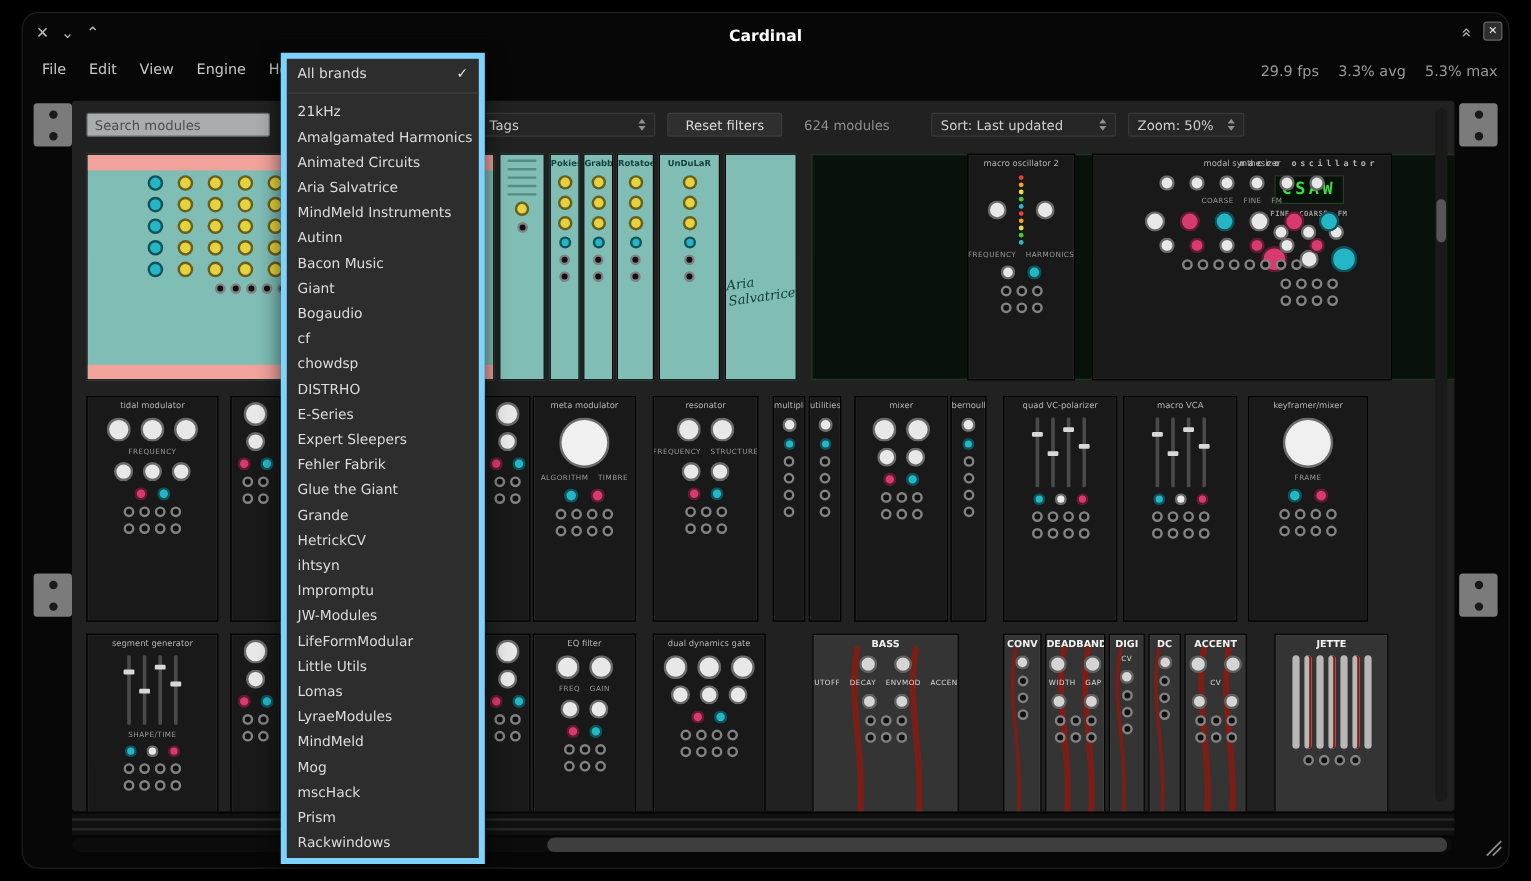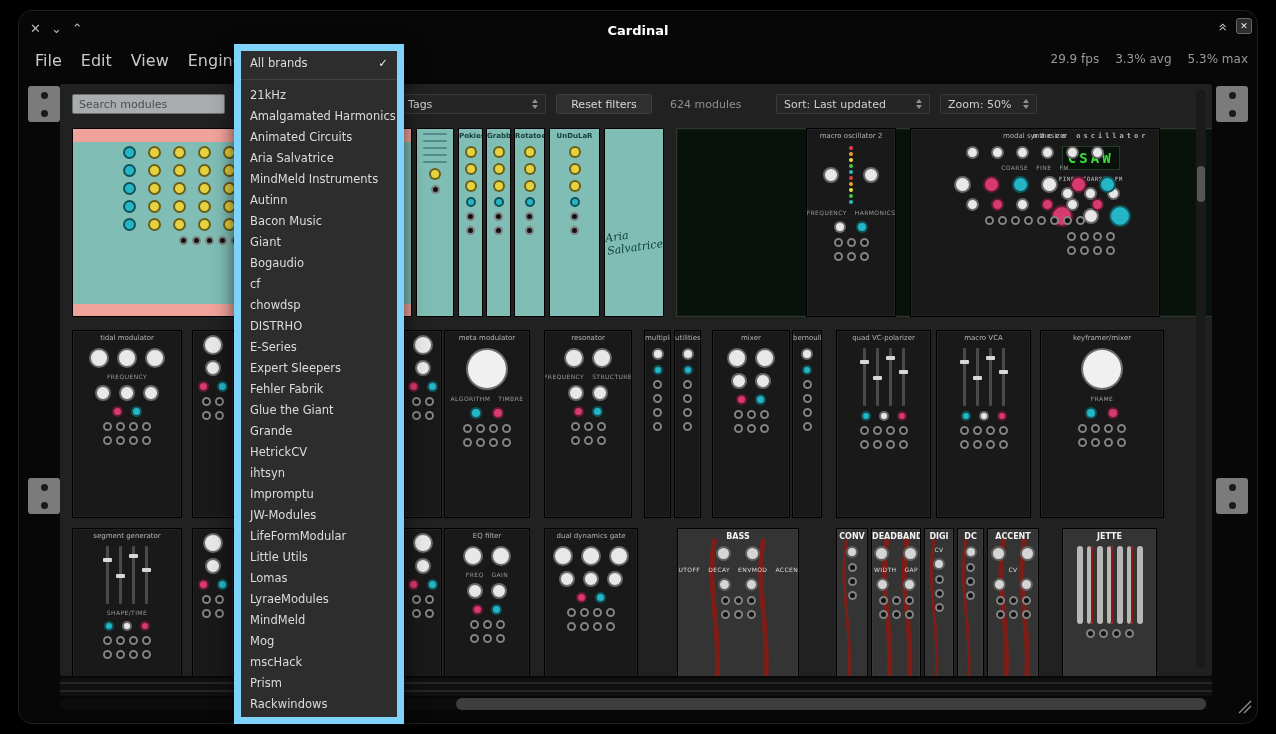--- a/index.html
+++ b/index.html
@@ -4,21 +4,21 @@
 <style>
 *{margin:0;padding:0;box-sizing:border-box}
 html,body{width:1276px;height:734px;background:#000;overflow:hidden;font-family:"DejaVu Sans","Liberation Sans",sans-serif}
 #app{position:absolute;inset:0}
 .window{position:absolute;left:18px;top:10px;width:1240px;height:714px;background:#070707;border:1px solid #1f1f1f;border-radius:14px}
 .titlebar-title{position:absolute;left:0;right:0;top:23px;text-align:center;font-size:13px;font-weight:bold;color:#fff;z-index:30}
 .win-icons-left{position:absolute;left:30px;top:21px;display:flex;gap:10px;color:#b8b8b8;font-size:13px;z-index:30}
 .win-icons-right{position:absolute;right:24px;top:17px;display:flex;gap:10px;align-items:center;color:#b8b8b8;z-index:30}
 .dblchev{display:inline-block;transform:rotate(90deg);font-size:15px;letter-spacing:-2px}
 .xbox{width:16px;height:16px;background:#2e2e2e;border:1px solid #666;border-radius:3px;color:#eee;font-size:9px;display:flex;align-items:center;justify-content:center}
-.menubar{position:absolute;left:35px;top:51px;display:flex;gap:19px;font-size:16px;color:#c9c9c9;z-index:30}
+.menubar{position:absolute;left:35px;top:51px;display:flex;gap:19px;font-size:12px;color:#c9c9c9;z-index:30}
 .stats{position:absolute;right:28px;top:52px;display:flex;gap:16px;font-size:12px;color:#9a9a9a;z-index:30}
 .browser{position:absolute;left:60px;top:84px;width:1152px;height:592px;background:#212121;border-radius:3px;z-index:10}
 #modules{position:absolute;left:60px;top:84px;width:1152px;height:592px;overflow:hidden;z-index:11}
 .search{position:absolute;left:72px;top:94px;width:153px;height:20px;background:#a9adad;border:1px solid #6a6e6e;border-radius:2px;font-size:11px;color:#333;padding:0 6px;z-index:20;font-family:inherit}
 .search::placeholder{color:#4a4f4f}
 .dd{position:absolute;top:94px;height:20px;background:#262626;border:1px solid #383838;border-radius:2px;display:flex;align-items:center;justify-content:space-between;padding:0 7px;font-size:11px;color:#cfcfcf;z-index:20}
 #dd-tags{left:400px;width:146px}
 #dd-sort{left:776px;width:154px}
 #dd-zoom{left:940px;width:97px}
 .updown{display:flex;flex-direction:column;gap:2px}
@@ -29,21 +29,21 @@
 .count{position:absolute;left:670px;top:98px;font-size:11px;color:#8f8f8f;z-index:20}
 .vtrack{position:absolute;left:1196px;top:90px;width:10px;height:578px;background:#1a1a1a;border-radius:5px;z-index:12}
 .vthumb{position:absolute;left:1px;top:76px;width:8px;height:36px;background:#565656;border-radius:4px}
 .bottom-strip{position:absolute;left:60px;top:678px;width:1152px;height:18px;background:#101010;z-index:5}
 .railline{position:absolute;left:0;right:0;height:2px;background:#262626}
 .htrack{position:absolute;left:60px;top:698px;width:1150px;height:12px;background:#0c0c0c;border-radius:6px;z-index:6}
 .hthumb{position:absolute;left:396px;top:0;width:750px;height:12px;background:#3e3e3e;border-radius:6px}
 .grip{position:absolute;right:24px;bottom:20px;z-index:40}
 .rail{position:absolute;width:32px;height:36px;background:#7b7b7b;border-radius:3px;display:flex;flex-direction:column;align-items:center;justify-content:space-around;z-index:4}
 .rail .hole{width:7px;height:7px;background:#1a1a1a;border-radius:50%}
-.brand-menu{position:absolute;left:234px;top:44px;width:170px;background:#2d2d2d;border:7px solid #7dd3fc;box-shadow:0 6px 18px rgba(0,0,0,.65);z-index:60;padding:2px 0}
+.brand-menu{position:absolute;left:234px;top:44px;width:170px;background:#2d2d2d;border:5px solid #7dd3fc;box-shadow:0 6px 18px rgba(0,0,0,.65);z-index:60;padding:2px 0}
 .bm-item{height:21px;line-height:21px;padding:0 9px;font-size:11.5px;color:#dcdcdc;display:flex;justify-content:space-between;align-items:center;white-space:nowrap;overflow:hidden;cursor:default}
 .bm-sep{height:1px;background:#424242;margin:5px 0}
 .check{color:#e5e5e5}
 
 .module{position:absolute;background:#191919;border:1px solid #000;box-shadow:inset 0 0 0 1px rgba(255,255,255,.04);overflow:hidden;display:flex;flex-direction:column}
 .mtitle{position:relative;z-index:1;font-size:7px;line-height:11px;color:#b5b5b5;text-align:center;white-space:nowrap;overflow:hidden;padding-top:2px;flex:0 0 auto}
 .mtitle.dark-text{color:#143f3a;font-weight:bold}
 .mtitle.bold-title{color:#f2f2f2;font-weight:bold;font-size:8px}
 .mbody{position:relative;z-index:1;flex:1;display:flex;flex-direction:column;align-items:center;justify-content:flex-start;gap:5px;padding:4px 2px;overflow:hidden}
 .mrow{display:flex;align-items:center;justify-content:center}
@@ -630,21 +630,21 @@
             <div class="port"></div>
           </div>
           <div class="mrow" style="gap: 4px;">
             <div class="port"></div>
             <div class="port"></div>
             <div class="port"></div>
             <div class="port"></div>
           </div>
         </div>
       </div>
-      <div class="module dark-bigknob" style="left: 980px; top: 246px; width: 124px; height: 188px;">
+      <div class="module dark-bigknob" style="left: 980px; top: 246px; width: 100px; height: 188px;">
         <div class="mtitle">keyframer/mixer</div>
         <div class="mbody">
           <div class="knob" style="width: 42px; height: 42px; background: rgb(240, 240, 240);"></div>
           <div class="lrow">
             <span>FRAME</span>
           </div>
           <div class="mrow" style="gap: 10px;">
             <div class="knob" style="width: 12px; height: 12px; background: rgb(37, 182, 197);"></div>
             <div class="knob" style="width: 12px; height: 12px; background: rgb(214, 58, 110);"></div>
           </div>

